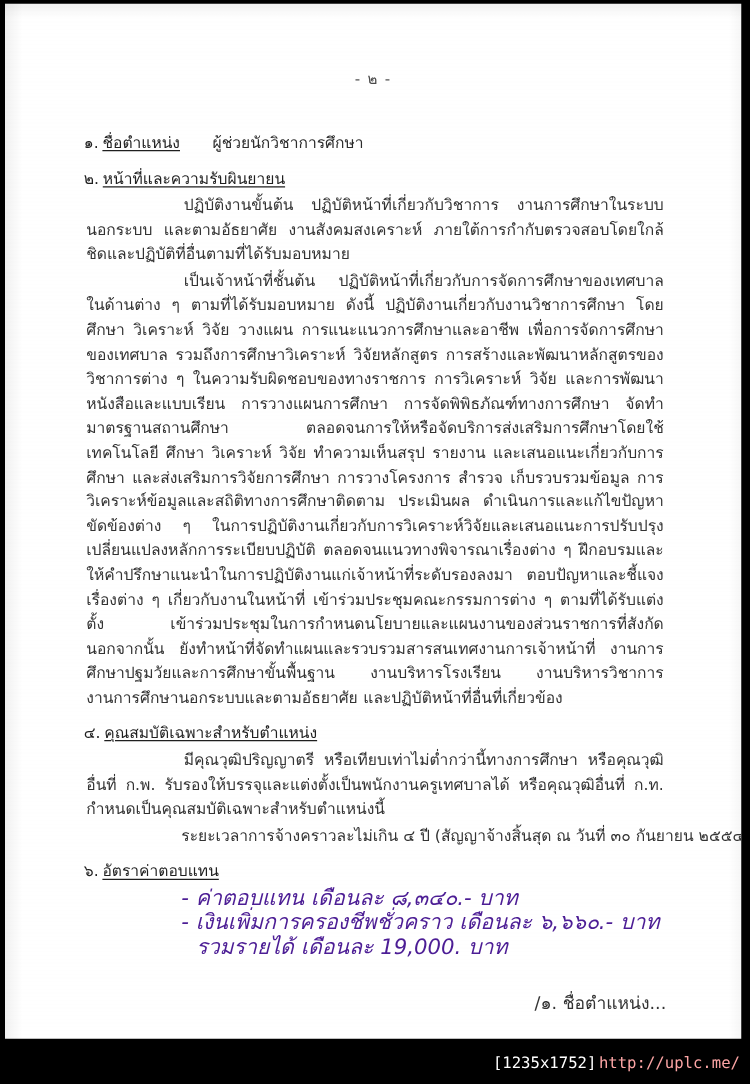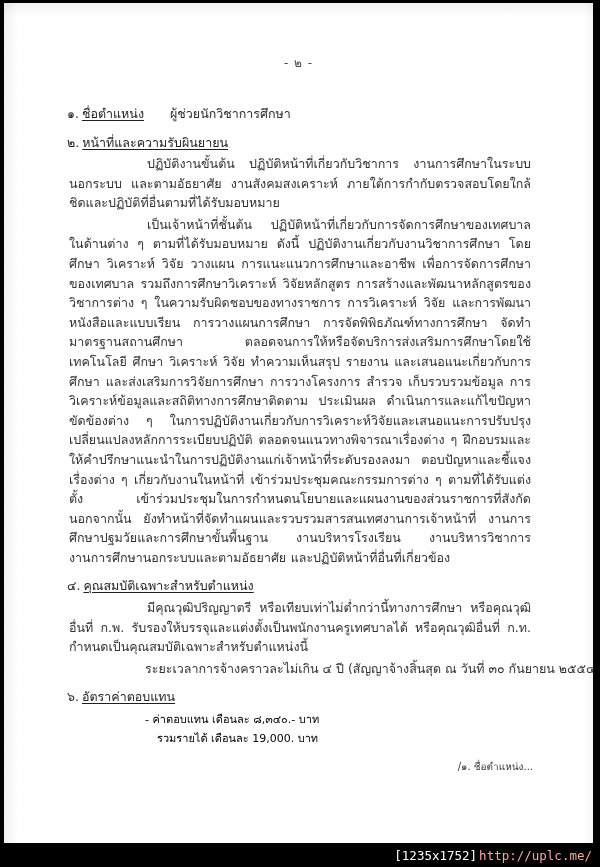--- a/index.html
+++ b/index.html
@@ -127,34 +127,35 @@
     padding-left: 78px;
     white-space: nowrap;
   }
 
   .pay-list {
     list-style: none;
     margin: 3px 0 0 0;
     padding: 0 0 0 78px;
   }
   .pay-list li {
-    font-size: 11px;
+    font-size: 17px;
     line-height: 19.6px;
-    color: #000000;
-    white-space: nowrap;
+    color: #4c1d95;
+    white-space: nowrap;
+    font-style: italic;
   }
   .pay-list li.total {
     padding-left: 12px;
   }
 
   .catchword {
     position: absolute;
     right: 60px;
-    top: 756px;
-    font-size: 10px;
+    top: 788px;
+    font-size: 14px;
     color: #333333;
     white-space: nowrap;
   }
 
   
   #grain {
     position: absolute;
     left: 0; top: 0;
     width: 589px; height: 840px;
     pointer-events: none;
@@ -166,21 +167,21 @@
         rgba(255,255,255,0) 1px,
         rgba(255,255,255,0) 3px);
   }
 
   
   #status-bar {
     position: absolute;
     left: 0;
     bottom: 0;
     width: 600px;
-    height: 24px;
+    height: 36px;
     background: #000000;
     display: flex;
     align-items: center;
     justify-content: flex-end;
     box-sizing: border-box;
     padding-right: 8px;
   }
   .status-text {
     color: #ffffff;
     font-family: "DejaVu Sans Mono", "Liberation Mono", monospace;
@@ -236,20 +237,21 @@
         <div class="sec">
           <p class="para-single">ระยะเวลาการจ้างคราวละไม่เกิน ๔ ปี (สัญญาจ้างสิ้นสุด ณ วันที่ ๓๐ กันยายน ๒๕๕๔)</p>
         </div>
 
         <div class="sec">
           <div class="sec-head">
             <span class="num">๖.</span><span class="ttl">อัตราค่าตอบแทน</span>
           </div>
           <ul class="pay-list">
             <li>- ค่าตอบแทน เดือนละ ๘,๓๔๐.- บาท</li>
+            <li>- เงินเพิ่มการครองชีพชั่วคราว เดือนละ ๖,๖๖๐.- บาท</li>
             <li class="total">รวมรายได้ เดือนละ  19,000. บาท</li>
           </ul>
         </div>
 
       </div>
 
       <div class="catchword">/๑. ชื่อตำแหน่ง...</div>
 
       <div id="grain"></div>
     </div>

